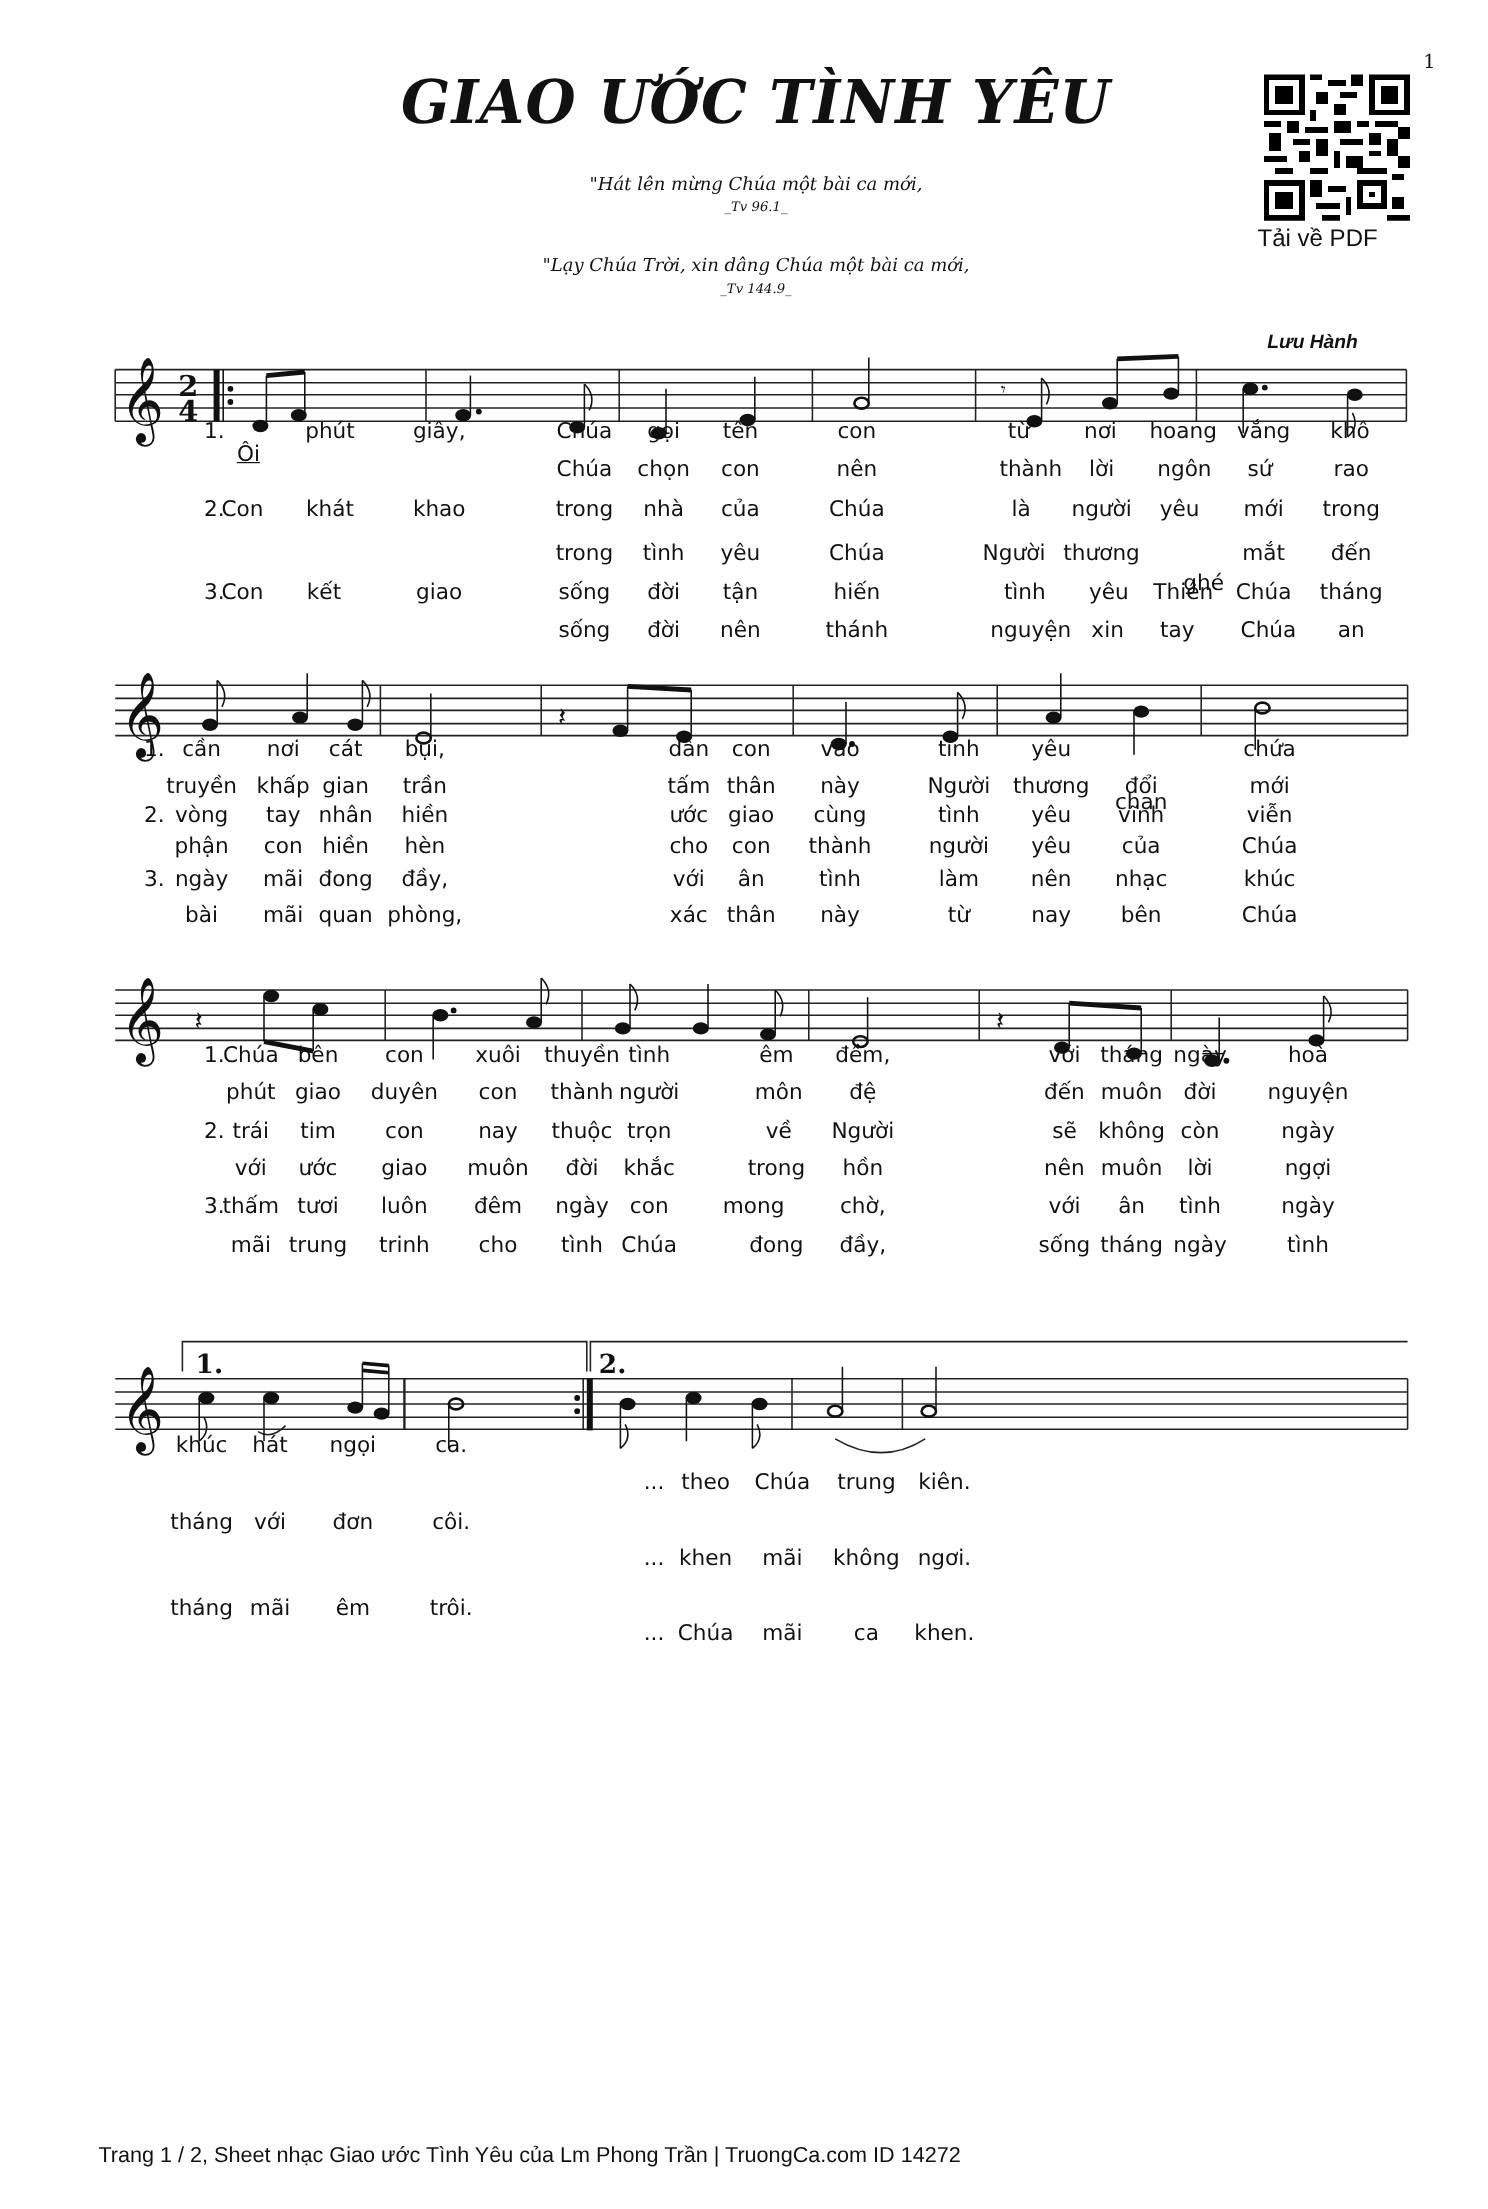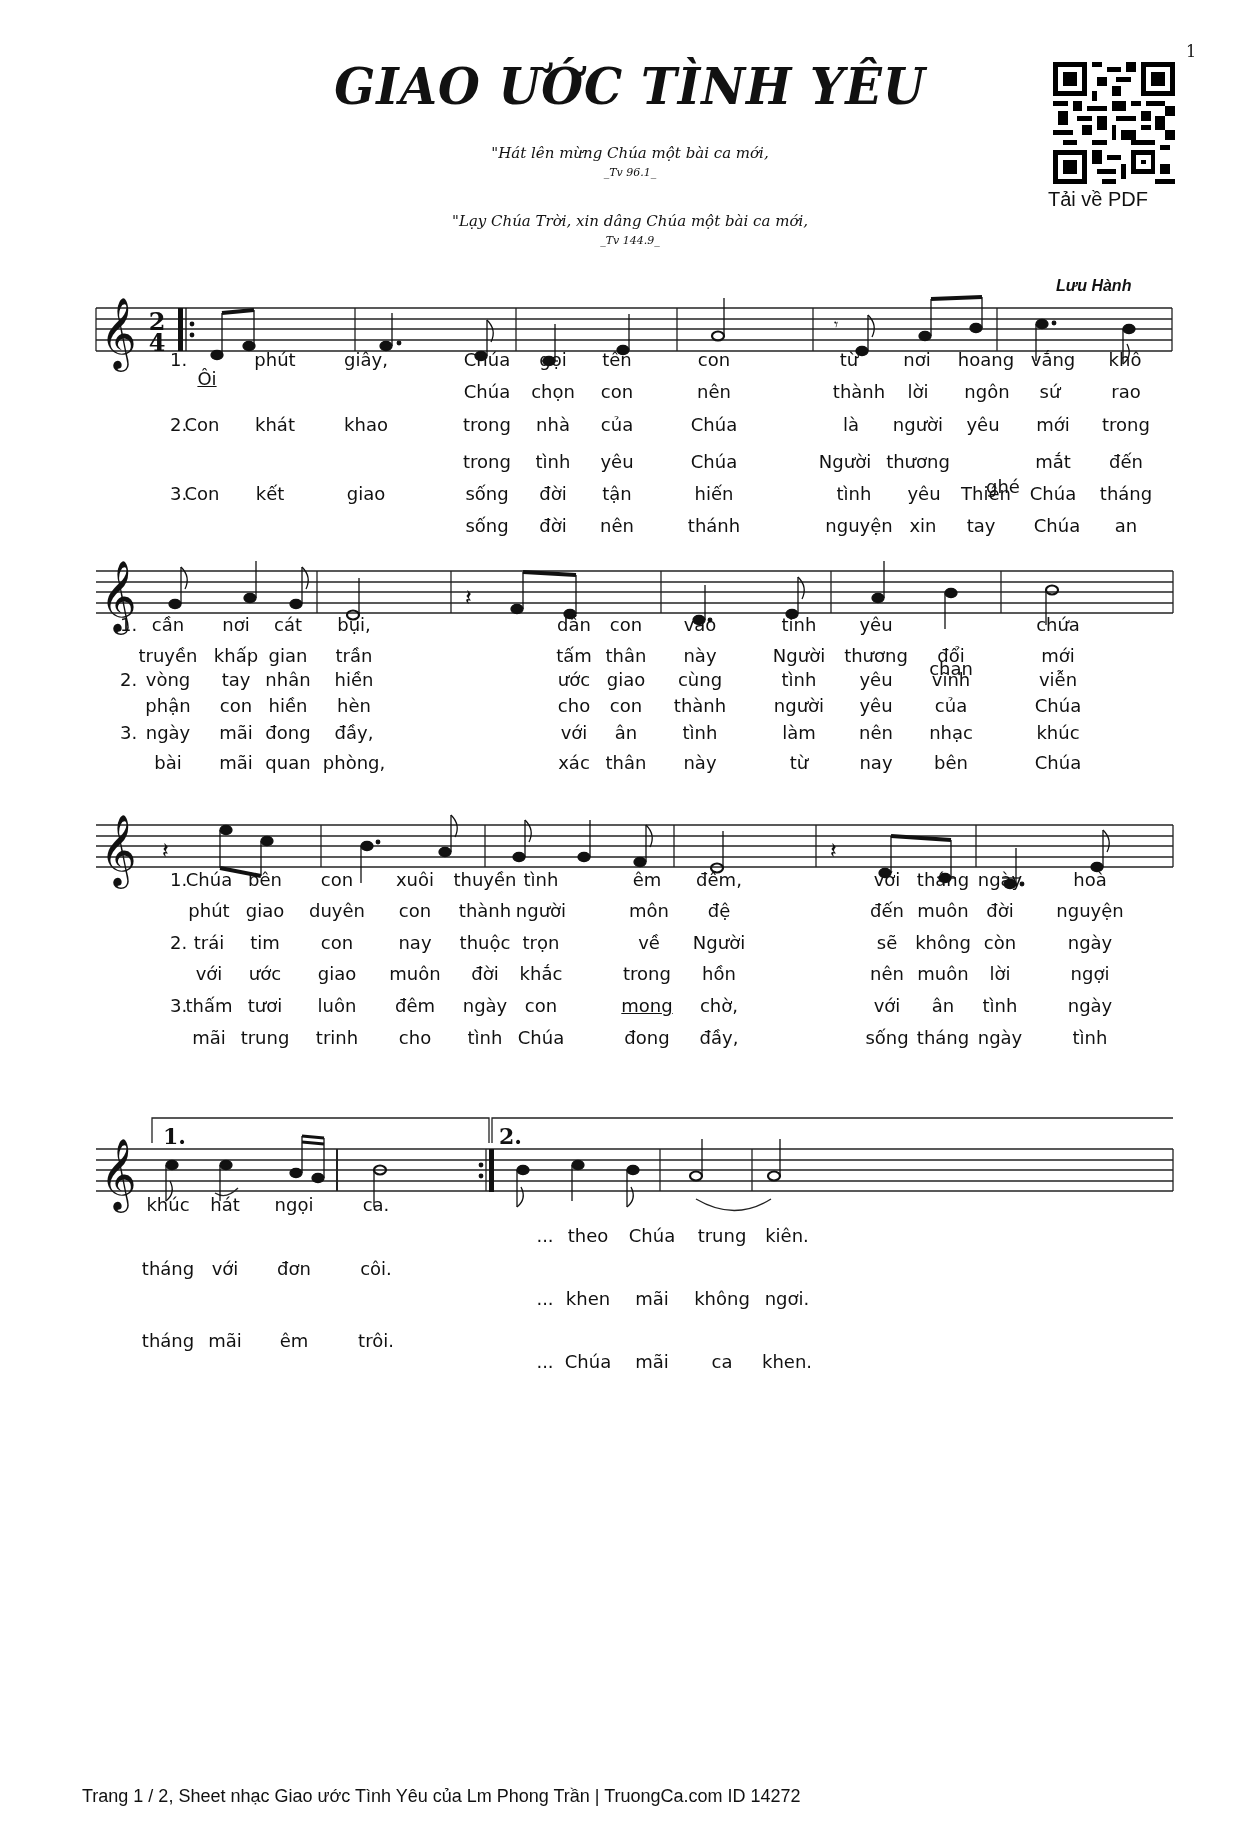--- a/index.html
+++ b/index.html
@@ -499,21 +499,21 @@
     <span class="lyr" style="left: 887px; top: 963px;">nên</span>
     <span class="lyr" style="left: 943px; top: 963px;">muôn</span>
     <span class="lyr" style="left: 1000px; top: 963px;">lời</span>
     <span class="lyr" style="left: 1090px; top: 963px;">ngợi</span>
     <span class="lyr" style="left: 209px; top: 995px;">thấm</span>
     <span class="lyr" style="left: 265px; top: 995px;">tươi</span>
     <span class="lyr" style="left: 337px; top: 995px;">luôn</span>
     <span class="lyr" style="left: 415px; top: 995px;">đêm</span>
     <span class="lyr" style="left: 485px; top: 995px;">ngày</span>
     <span class="lyr" style="left: 541px; top: 995px;">con</span>
-    <span class="lyr" style="left: 647px; top: 995px; text-decoration: underline;">mong</span>
+    <span class="lyr" style="left: 628px; top: 995px;">mong</span>
     <span class="lyr" style="left: 719px; top: 995px;">chờ,</span>
     <span class="lyr" style="left: 887px; top: 995px;">với</span>
     <span class="lyr" style="left: 943px; top: 995px;">ân</span>
     <span class="lyr" style="left: 1000px; top: 995px;">tình</span>
     <span class="lyr" style="left: 1090px; top: 995px;">ngày</span>
     <span class="lyr" style="left: 209px; top: 1027px;">mãi</span>
     <span class="lyr" style="left: 265px; top: 1027px;">trung</span>
     <span class="lyr" style="left: 337px; top: 1027px;">trinh</span>
     <span class="lyr" style="left: 415px; top: 1027px;">cho</span>
     <span class="lyr" style="left: 485px; top: 1027px;">tình</span>

